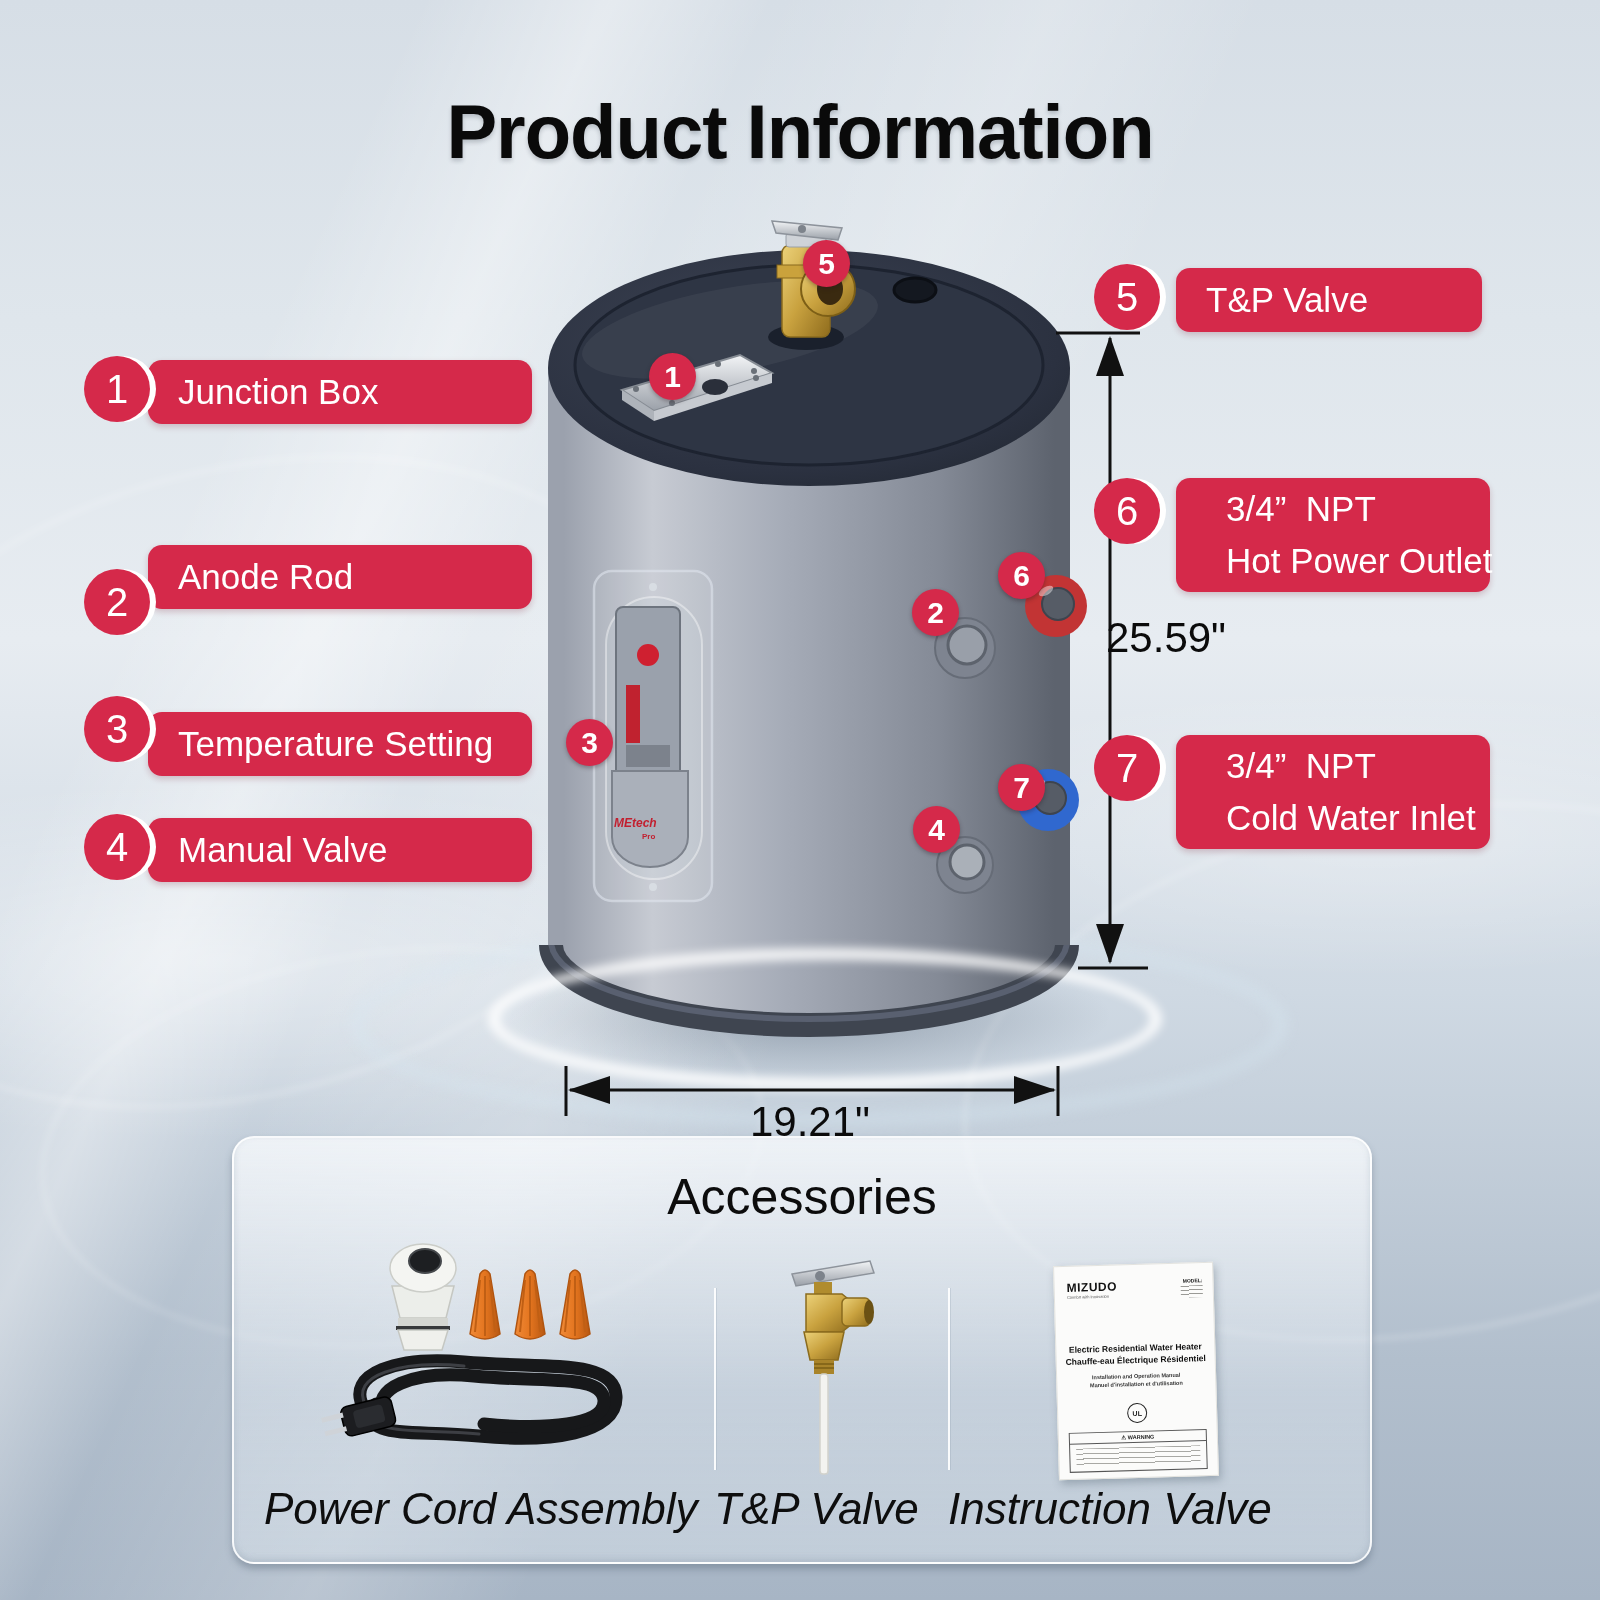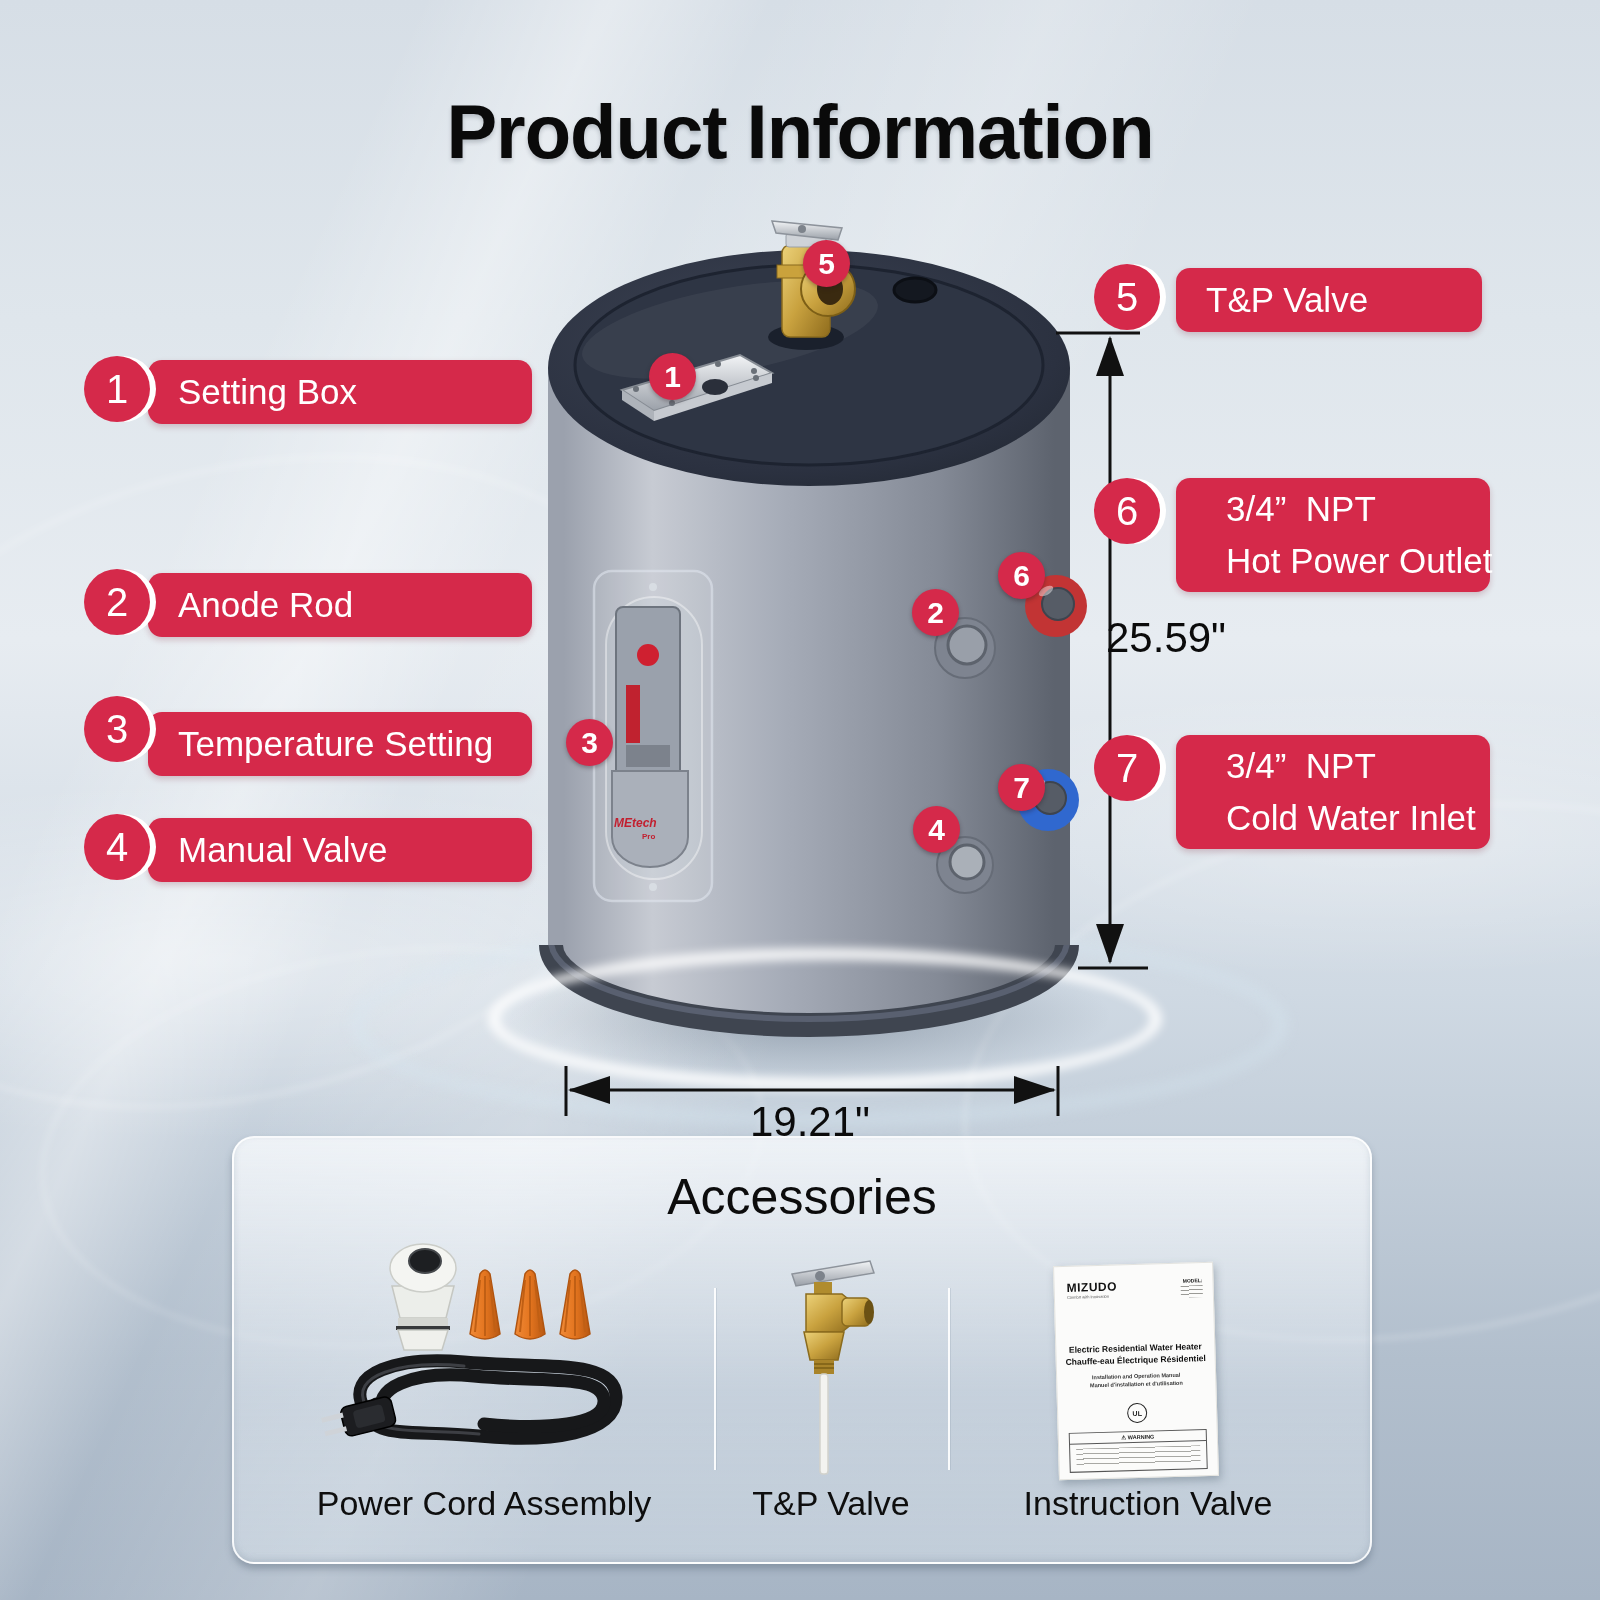--- a/index.html
+++ b/index.html
@@ -36,21 +36,21 @@
   .tank-shadow{position:absolute;left:380px;top:918px;width:860px;height:195px;border-radius:50%;
     background:radial-gradient(50% 50% at 50% 50%, rgba(62,78,98,.40), rgba(62,78,98,0) 70%);}
   .foam{position:absolute;border-radius:50%;border:12px solid rgba(255,255,255,.85);filter:blur(5px);}
   
   .acc-panel{position:absolute;left:232px;top:1136px;width:1136px;height:424px;border-radius:22px;
     background:linear-gradient(180deg, rgba(250,252,254,.78), rgba(224,232,240,.45) 60%, rgba(214,224,233,.55));
     border:2px solid rgba(255,255,255,.85);
     box-shadow:0 5px 7px rgba(80,95,112,.38), inset 0 -3px 6px rgba(120,135,150,.25);}
   .acc-title{position:absolute;left:0;top:30px;width:100%;text-align:center;font-size:50px;color:#0c0c0c;}
   .acc-divider{position:absolute;top:150px;width:2px;height:182px;background:rgba(255,255,255,.9);box-shadow:1px 0 0 rgba(140,155,170,.25);}
-  .acc-name{position:absolute;top:346px;text-align:center;font-size:34px;color:#0e0e0e;}
+  .acc-name{position:absolute;top:346px;text-align:left;font-size:44px;color:#0e0e0e;font-style:italic;}
   
   .manual{position:absolute;left:822px;top:126px;width:158px;height:212px;background:#fbfbfa;
     transform:rotate(-1.6deg);box-shadow:2px 4px 8px rgba(70,85,100,.35);border:1px solid #e3e3df;}
   .manual .brand{position:absolute;left:12px;top:14px;font-size:12px;font-weight:700;letter-spacing:.5px;color:#111;}
   .manual .brand-sub{position:absolute;left:12px;top:28px;font-size:4px;color:#555;}
   .manual .model{position:absolute;right:10px;top:14px;font-size:5px;font-weight:700;color:#111;}
   .manual .mlines{position:absolute;right:10px;top:22px;width:22px;height:12px;
     background:repeating-linear-gradient(180deg,#9a9a96 0 1px,transparent 1px 4px);}
   .manual .t-en{position:absolute;left:0;top:78px;width:100%;text-align:center;font-size:8.5px;font-weight:700;color:#101010;}
   .manual .t-fr{position:absolute;left:0;top:90px;width:100%;text-align:center;font-size:8.5px;font-weight:700;color:#101010;}
@@ -179,28 +179,28 @@
 
   <div class="marker" style="left:649px;top:353px;">1</div>
   <div class="marker" style="left:803px;top:240px;">5</div>
   <div class="marker" style="left:912px;top:589px;">2</div>
   <div class="marker" style="left:998px;top:552px;">6</div>
   <div class="marker" style="left:566px;top:719px;">3</div>
   <div class="marker" style="left:998px;top:764px;">7</div>
   <div class="marker" style="left:913px;top:806px;">4</div>
 
   <div class="pill" style="left:148px;top:360px;width:384px;height:64px;">
-    <span class="txt">Setting Box</span>
+    <span class="txt">Junction Box</span>
     </div>
   <div class="badge" style="left:84px;top:356px;">
     <div class="wring"></div>
     <div class="bnum">1</div>
     </div>
 
-  <div class="pill" style="left:148px;top:573px;width:384px;height:64px;">
+  <div class="pill" style="left:148px;top:545px;width:384px;height:64px;">
     <span class="txt">Anode Rod</span>
     </div>
   <div class="badge" style="left:84px;top:569px;">
     <div class="wring"></div>
     <div class="bnum">2</div>
     </div>
 
   <div class="pill" style="left:148px;top:712px;width:384px;height:64px;">
     <span class="txt">Temperature Setting</span>
     </div>

